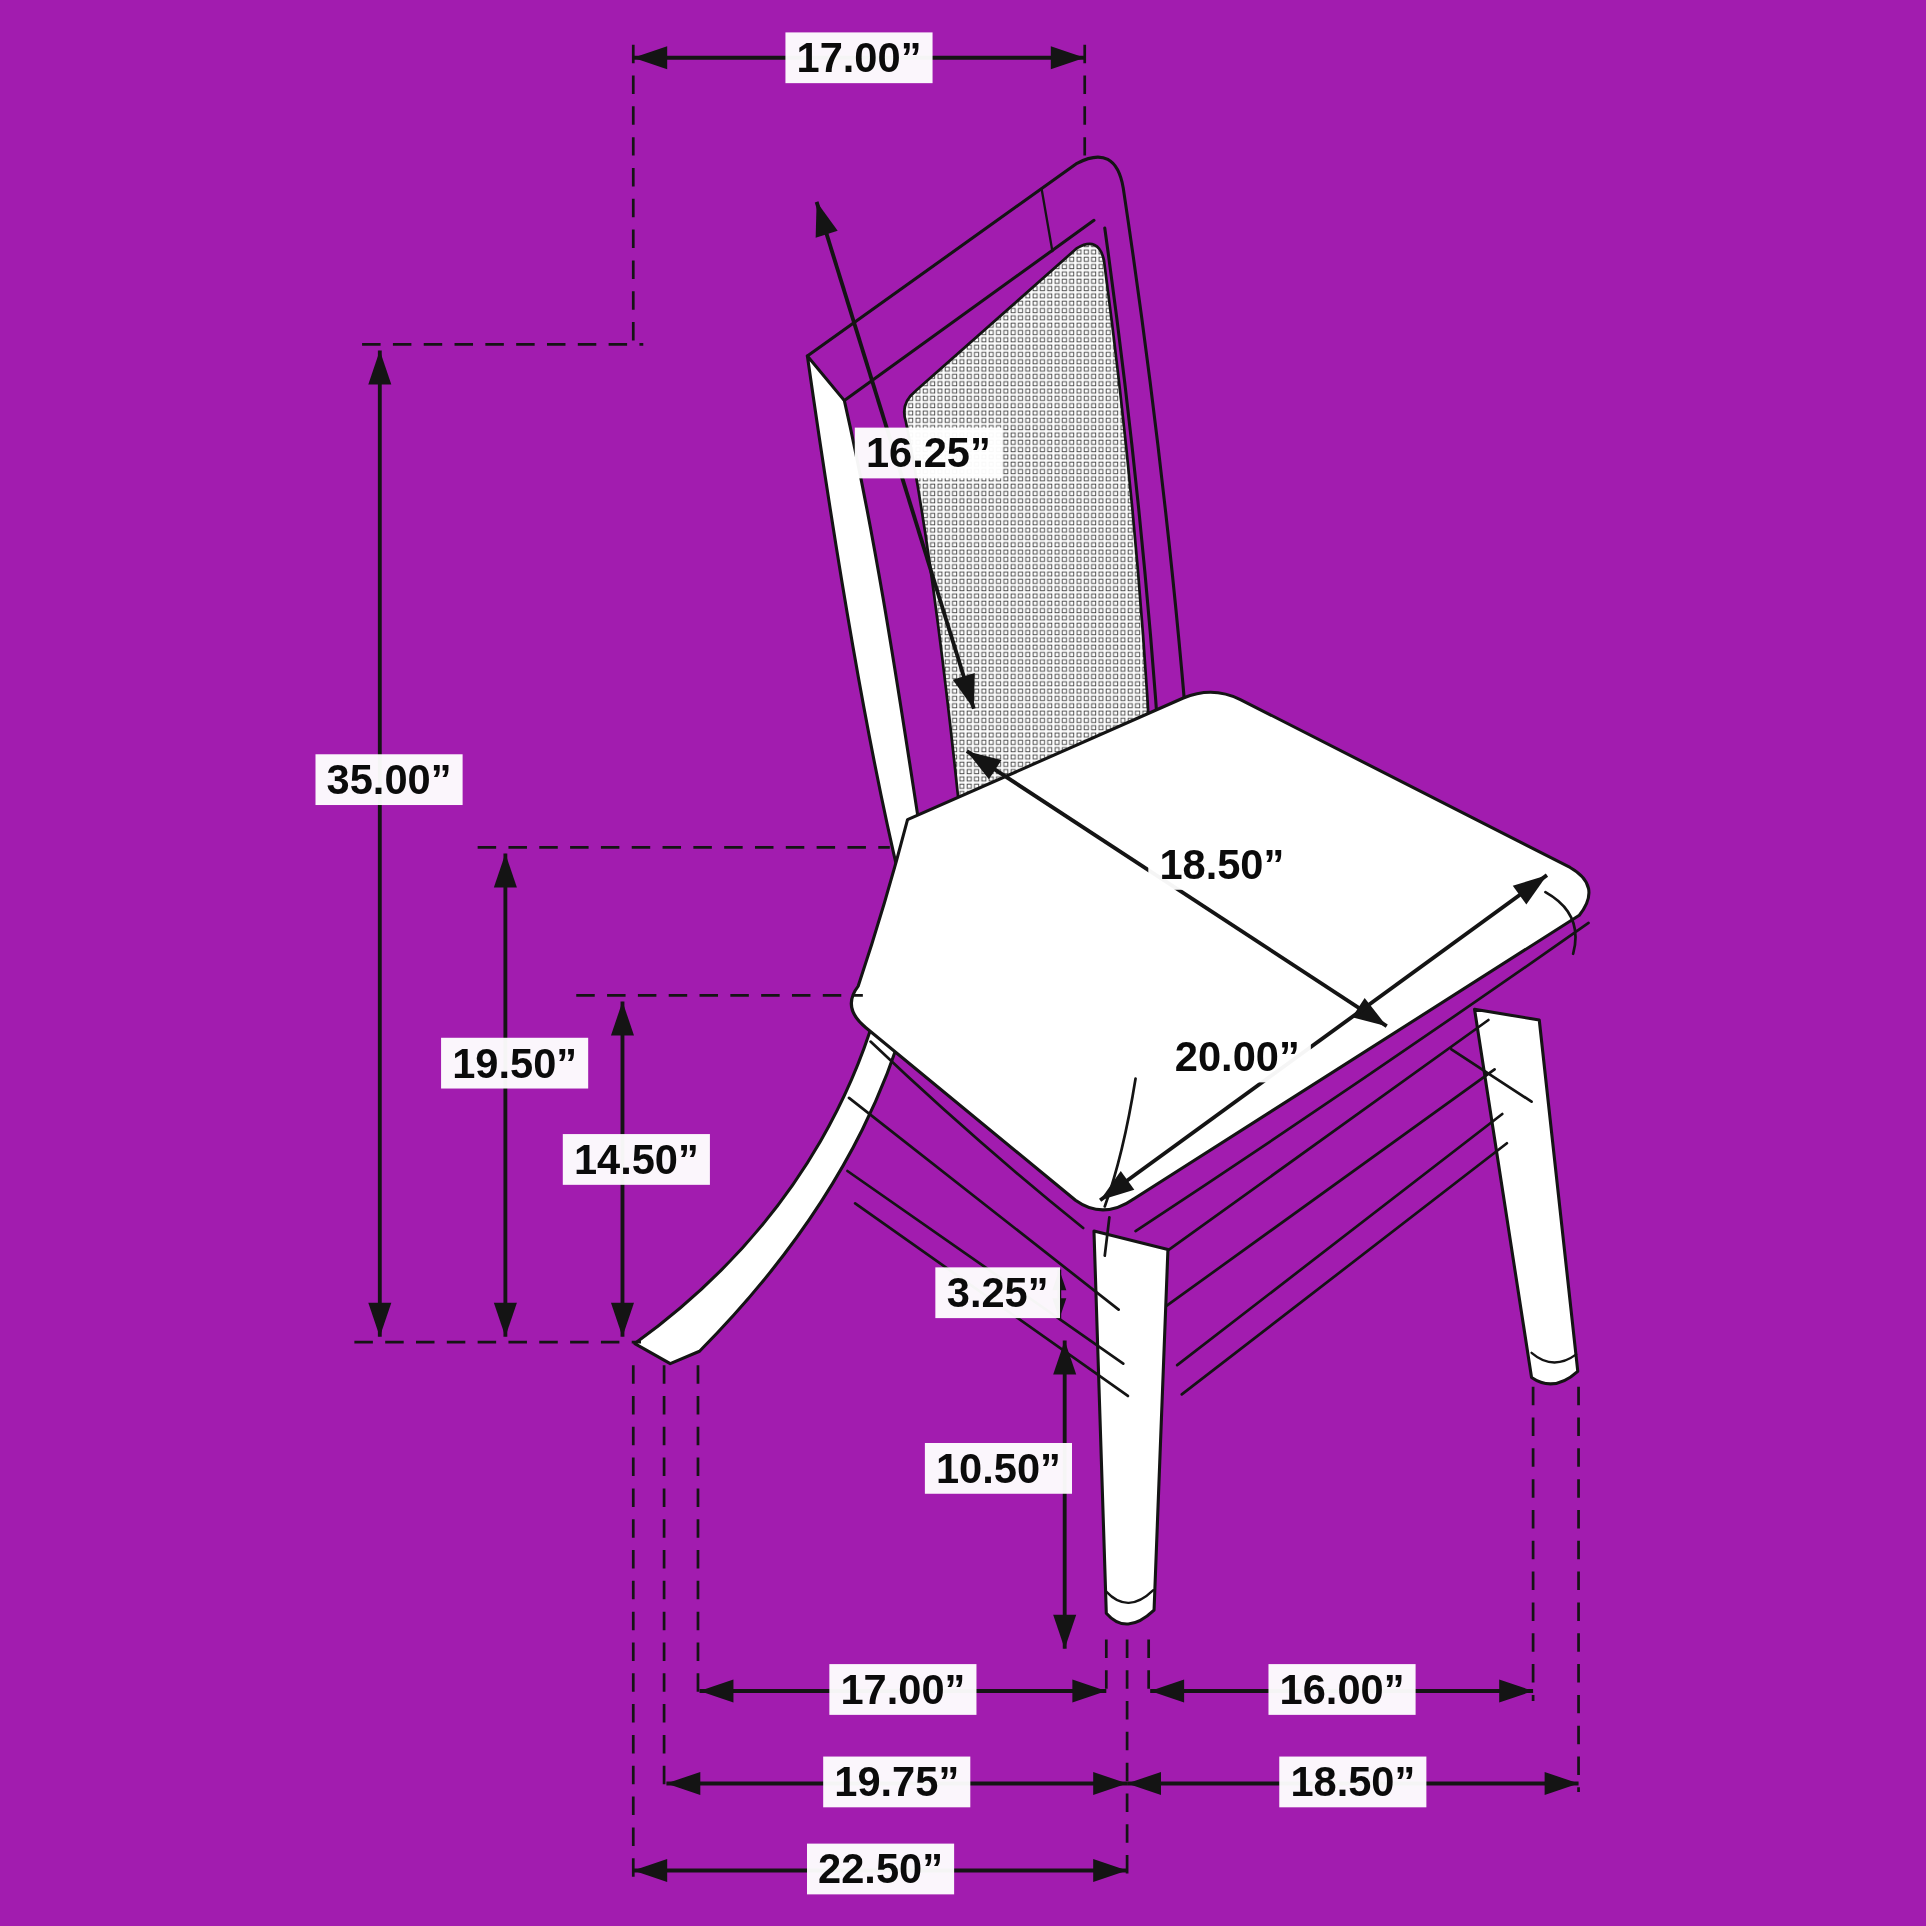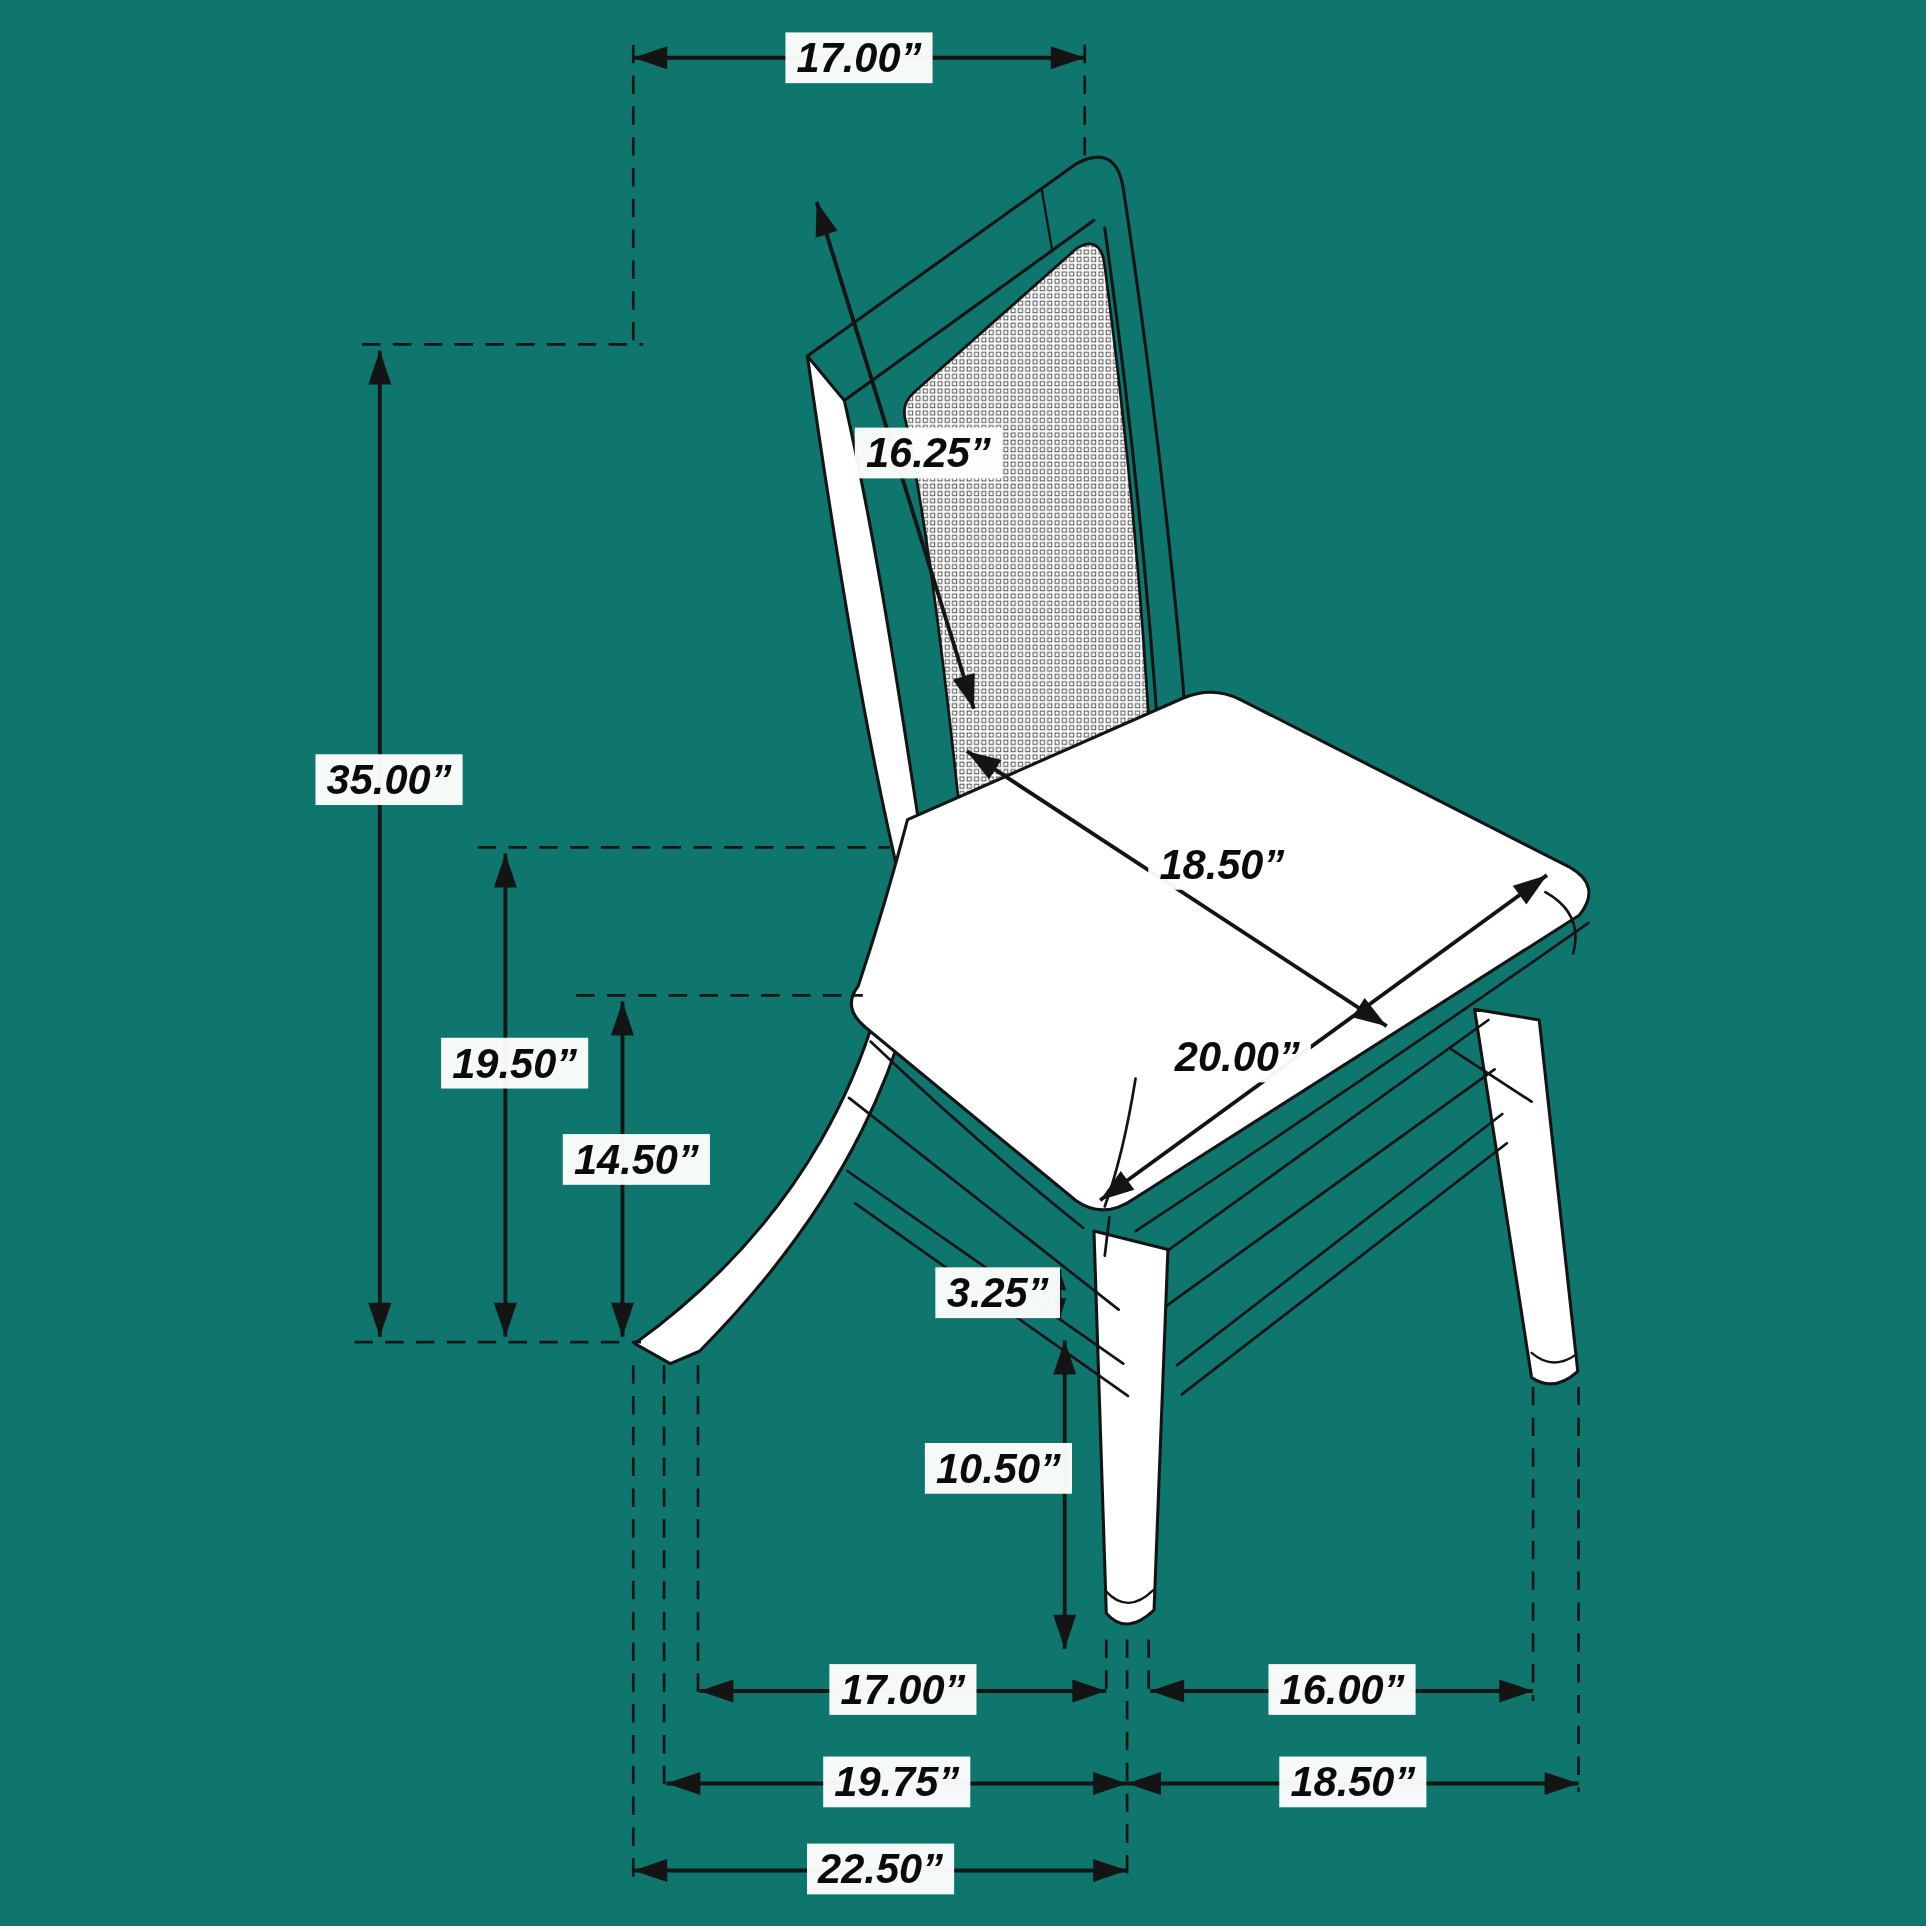--- a/index.html
+++ b/index.html
@@ -1,16 +1,16 @@
 <!DOCTYPE html>
 <html style="font-size:12.3px"><head>
 <meta charset="utf-8">
 <style>
   html,body{margin:0;padding:0;background:#ffffff;}
-  #stage{width:1926px;height:1926px;background:#0f766e;position:relative;font-family:"Liberation Sans",sans-serif;font-style:italic;}
+  #stage{width:1926px;height:1926px;background:#a21caf;position:relative;font-family:"Liberation Sans",sans-serif;}
   svg{display:block;}
   text.dim-label{font-family:"Liberation Sans","DejaVu Sans",sans-serif;font-weight:bold;fill:#0b0b0b;}
 </style>
 </head>
 <body>
 
 <div id="stage">
   <svg id="drawing" viewBox="0 0 2500 2500" width="1926" height="1926">
     <defs>
       <pattern id="cane" width="9.5" height="9.5" patternUnits="userSpaceOnUse">

